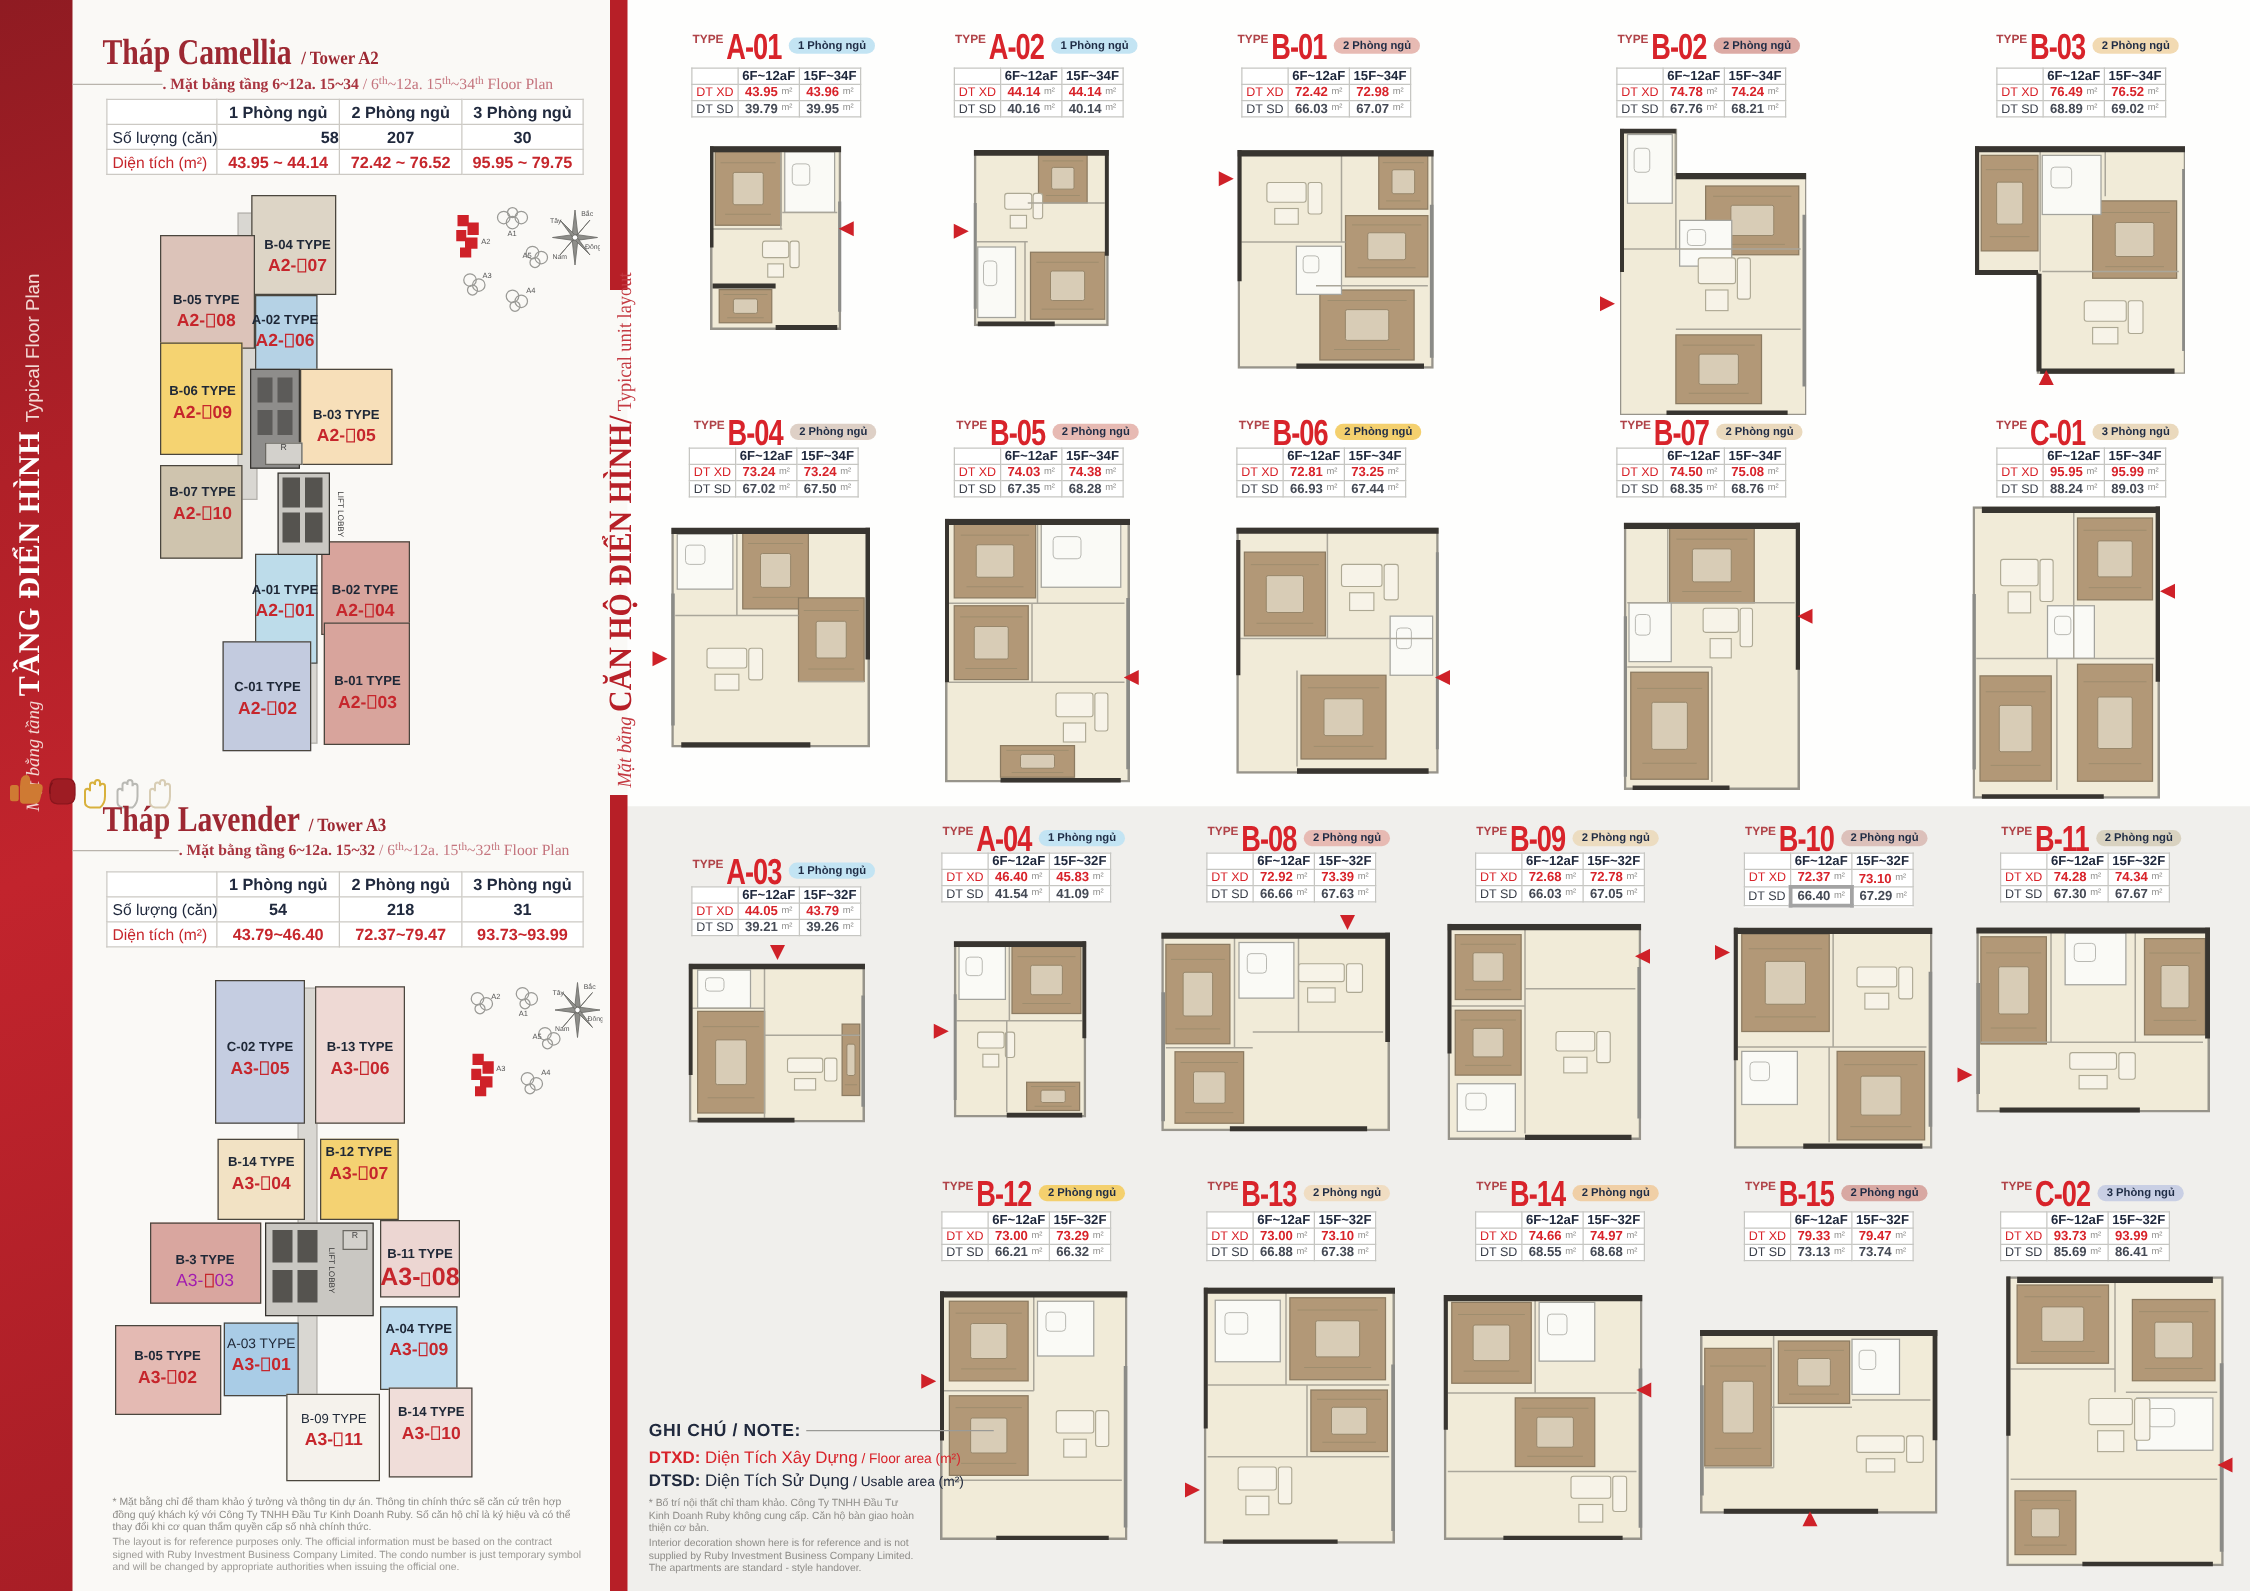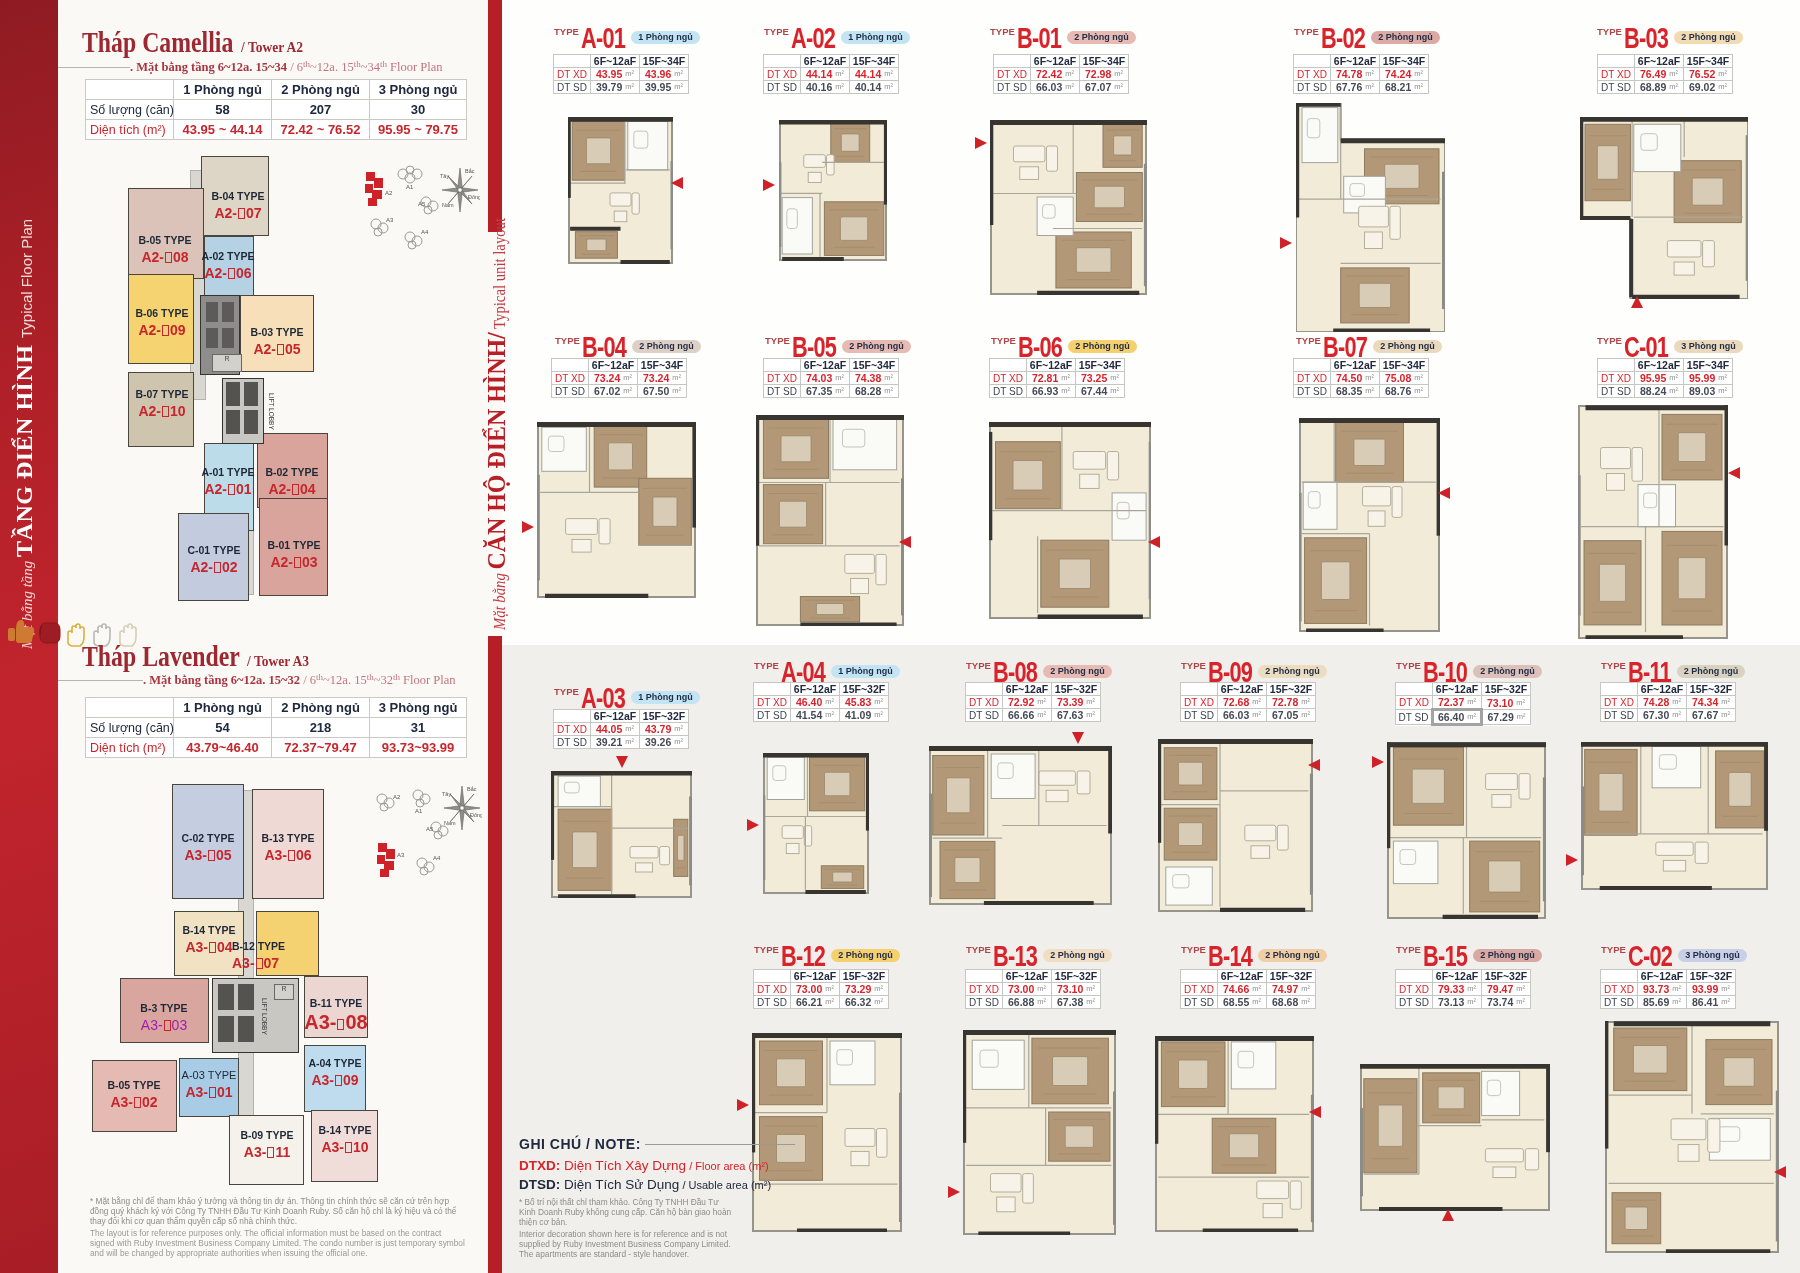--- a/index.html
+++ b/index.html
@@ -51,21 +51,21 @@
 <table style="position:absolute;left:85px;top:79px;border-collapse:collapse;background:#fff;table-layout:fixed;width:381px" cellspacing="0">
     <tbody>
       <tr style="height:20px">
         <td style="border:1px solid #ccc9c4;width:88px"></td>
         <td style="border:1px solid #ccc9c4;width:98px;text-align:center;font-size:13px;font-weight:bold;color:#20293d">1 Phòng ngủ</td>
         <td style="border:1px solid #ccc9c4;width:98px;text-align:center;font-size:13px;font-weight:bold;color:#20293d">2 Phòng ngủ</td>
         <td style="border:1px solid #ccc9c4;width:97px;text-align:center;font-size:13px;font-weight:bold;color:#20293d">3 Phòng ngủ</td>
       </tr>
       <tr style="height:20px">
         <td style="border:1px solid #ccc9c4;font-size:12.5px;color:#20293d;padding-left:4px;white-space:nowrap">Số lượng (căn)</td>
-        <td style="border:1px solid #ccc9c4;text-align:center;font-size:13px;font-weight:bold;color:#20293d">58</td>
+        <td style="border:1px solid #ccc9c4;text-align:right;font-size:13px;font-weight:bold;color:#20293d">58</td>
         <td style="border:1px solid #ccc9c4;text-align:center;font-size:13px;font-weight:bold;color:#20293d">207</td>
         <td style="border:1px solid #ccc9c4;text-align:center;font-size:13px;font-weight:bold;color:#20293d">30</td>
       </tr>
       <tr style="height:20px">
         <td style="border:1px solid #ccc9c4;font-size:12.5px;color:#c6262c;padding-left:4px;white-space:nowrap">Diện tích (m²)</td>
         <td style="border:1px solid #ccc9c4;text-align:center;font-size:13px;font-weight:bold;color:#c6262c">43.95 ~ 44.14</td>
         <td style="border:1px solid #ccc9c4;text-align:center;font-size:13px;font-weight:bold;color:#c6262c">72.42 ~ 76.52</td>
         <td style="border:1px solid #ccc9c4;text-align:center;font-size:13px;font-weight:bold;color:#c6262c">95.95 ~ 79.75</td>
       </tr>
     </tbody>
@@ -213,21 +213,21 @@
 <div style="position:absolute;left:160px;top:9px;width:72px;height:110px;background:#eed9d4;border:1.5px solid #4a463e"></div>
 
 <div style="position:absolute;left:141px;top:48px;width:110px;text-align:center;line-height:1.1"><span style="font-size:10.5px;font-weight:bold;color:#1e2736">B-13 TYPE</span><br><span style="font-size:14px;font-weight:bold;color:#c6262c">A3-<span class="bx"></span>06</span></div>
 
 <div style="position:absolute;left:82px;top:131px;width:70px;height:65px;background:#f2e2c4;border:1.5px solid #4a463e"></div>
 
 <div style="position:absolute;left:62px;top:140px;width:110px;text-align:center;line-height:1.1"><span style="font-size:10.5px;font-weight:bold;color:#1e2736">B-14 TYPE</span><br><span style="font-size:14px;font-weight:bold;color:#c6262c">A3-<span class="bx"></span>04</span></div>
 
 <div style="position:absolute;left:164px;top:131px;width:63px;height:65px;background:#f4d272;border:1.5px solid #4a463e"></div>
 
-<div style="position:absolute;left:140px;top:156px;width:110px;text-align:left;line-height:1.1"><span style="font-size:10.5px;font-weight:bold;color:#1e2736">B-12 TYPE</span><br><span style="font-size:14px;font-weight:bold;color:#c6262c">A3-<span class="bx"></span>07</span></div>
+<div style="position:absolute;left:140px;top:132px;width:110px;text-align:center;line-height:1.1"><span style="font-size:10.5px;font-weight:bold;color:#1e2736">B-12 TYPE</span><br><span style="font-size:14px;font-weight:bold;color:#c6262c">A3-<span class="bx"></span>07</span></div>
 
 <div style="position:absolute;left:28px;top:198px;width:89px;height:65px;background:#d9a69f;border:1.5px solid #4a463e"></div>
 
 <div style="position:absolute;left:17px;top:218px;width:110px;text-align:center;line-height:1.1"><span style="font-size:10.5px;font-weight:bold;color:#1e2736">B-3 TYPE</span><br><span style="font-size:14px;font-weight:normal;color:#a21caf">A3-<span class="bx"></span>03</span></div>
 
 <div style="position:absolute;left:212px;top:196px;width:64px;height:62px;background:#ecd6d2;border:1.5px solid #4a463e"></div>
 
 <div style="position:absolute;left:189px;top:213px;width:110px;text-align:center;line-height:1.1"><span style="font-size:10.5px;font-weight:bold;color:#1e2736">B-11 TYPE</span><br><span style="font-size:20px;font-weight:bold;color:#c6262c">A3-<span class="bx"></span>08</span></div>
 
 <div style="position:absolute;left:0px;top:280px;width:85px;height:72px;background:#e4bab3;border:1.5px solid #4a463e"></div>
@@ -237,21 +237,21 @@
 <div style="position:absolute;left:87px;top:278px;width:60px;height:59px;background:#a9cce6;border:1.5px solid #4a463e"></div>
 
 <div style="position:absolute;left:62px;top:285px;width:110px;text-align:center;line-height:1.1"><span style="font-size:11px;font-weight:normal;color:#1e2736">A-03 TYPE</span><br><span style="font-size:14px;font-weight:bold;color:#c6262c">A3-<span class="bx"></span>01</span></div>
 
 <div style="position:absolute;left:212px;top:265px;width:62px;height:67px;background:#bfdcee;border:1.5px solid #4a463e"></div>
 
 <div style="position:absolute;left:188px;top:273px;width:110px;text-align:center;line-height:1.1"><span style="font-size:10.5px;font-weight:bold;color:#1e2736">A-04 TYPE</span><br><span style="font-size:14px;font-weight:bold;color:#c6262c">A3-<span class="bx"></span>09</span></div>
 
 <div style="position:absolute;left:137px;top:335px;width:75px;height:70px;background:#f5f2ec;border:1.5px solid #4a463e"></div>
 
-<div style="position:absolute;left:120px;top:345px;width:110px;text-align:center;line-height:1.1"><span style="font-size:10.5px;font-weight:bold;color:#1e2736">B-09 TYPE</span><br><span style="font-size:14px;font-weight:bold;color:#c6262c">A3-<span class="bx"></span>11</span></div>
+<div style="position:absolute;left:120px;top:345px;width:110px;text-align:center;line-height:1.1"><span style="font-size:10.5px;font-weight:normal;color:#1e2736">B-09 TYPE</span><br><span style="font-size:14px;font-weight:bold;color:#c6262c">A3-<span class="bx"></span>11</span></div>
 
 <div style="position:absolute;left:219px;top:330px;width:67px;height:72px;background:#f0ddd9;border:1.5px solid #4a463e"></div>
 
 <div style="position:absolute;left:198px;top:340px;width:110px;text-align:center;line-height:1.1"><span style="font-size:10.5px;font-weight:bold;color:#1e2736">B-14 TYPE</span><br><span style="font-size:14px;font-weight:bold;color:#c6262c">A3-<span class="bx"></span>10</span></div>
 
 <div style="position:absolute;left:120px;top:198px;width:87px;height:75px;background:#c9c7c2;border:1.5px solid #35332f"></div>
 <div style="position:absolute;left:126px;top:204px;width:16px;height:26px;background:#55534f"></div>
 <div style="position:absolute;left:146px;top:204px;width:16px;height:26px;background:#55534f"></div>
 <div style="position:absolute;left:126px;top:236px;width:16px;height:26px;background:#55534f"></div>
 <div style="position:absolute;left:146px;top:236px;width:16px;height:26px;background:#55534f"></div>

